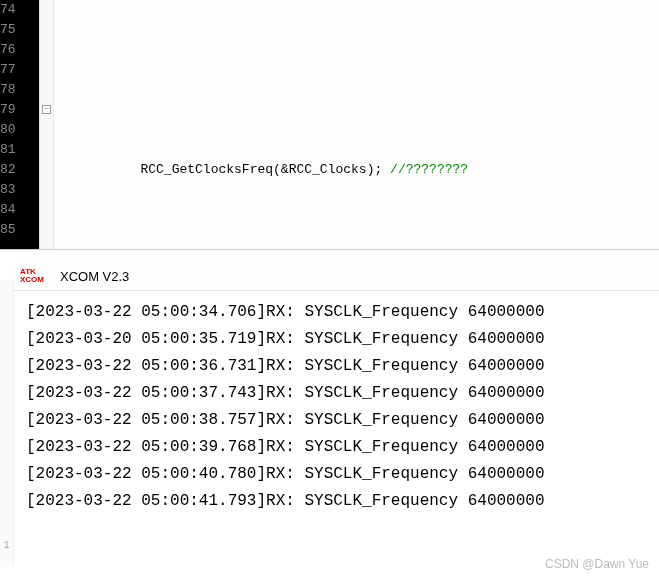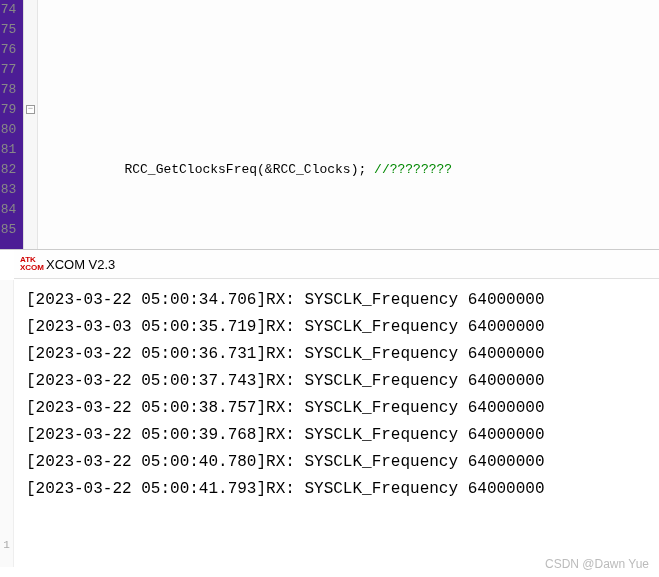--- a/index.html
+++ b/index.html
@@ -13,25 +13,25 @@
       position: relative;
     }
     .editor-pane {
       display: flex;
       border-bottom: 1px solid #ccc;
       height: 250px;
       overflow: hidden;
       background: #fdfdfd;
     }
     .gutter {
-      width: 24px;
-      background: #4c1d95;
+      width: 40px;
+      background: #000000;
       border-right: 1px solid #ddd;
       color: #888;
-      text-align: center;
+      text-align: left;
       padding-right: 6px;
       font-size: 13px;
       line-height: 20px;
     }
     .fold-gutter {
       width: 14px;
       background: #f7f7f7;
       border-right: 1px solid #e5e5e5;
       line-height: 20px;
       text-align: center;
@@ -61,21 +61,22 @@
     .cmt { color: #008800; }
     .op { color: #000; }
     .term-titlebar {
       display: flex;
       align-items: center;
       padding: 6px 10px;
       background: #fefefe;
       border-bottom: 1px solid #e0e0e0;
       font-family: "Segoe UI", "Arial", sans-serif;
       font-size: 13px;
-      gap: 6px;
+      gap: 20px;
+      margin-top: 12px;
     }
     .term-icon {
       width: 16px;
       height: 16px;
       display: inline-flex;
       align-items: center;
       justify-content: center;
       font-size: 8px;
       font-weight: bold;
       color: #d00000;
@@ -167,21 +168,21 @@
   <div>1</div>
 </div>
 
 <div class="term-wrap">
   <div class="term-titlebar">
     <span class="term-icon">ATK XCOM</span>
     <span>XCOM V2.3</span>
   </div>
   <div class="term-output">
     <div class="term-line">[2023-03-22 05:00:34.706]RX: SYSCLK_Frequency 64000000</div>
-    <div class="term-line">[2023-03-03 05:00:35.719]RX: SYSCLK_Frequency 64000000</div>
+    <div class="term-line">[2023-03-20 05:00:35.719]RX: SYSCLK_Frequency 64000000</div>
     <div class="term-line">[2023-03-22 05:00:36.731]RX: SYSCLK_Frequency 64000000</div>
     <div class="term-line">[2023-03-22 05:00:37.743]RX: SYSCLK_Frequency 64000000</div>
     <div class="term-line">[2023-03-22 05:00:38.757]RX: SYSCLK_Frequency 64000000</div>
     <div class="term-line">[2023-03-22 05:00:39.768]RX: SYSCLK_Frequency 64000000</div>
     <div class="term-line">[2023-03-22 05:00:40.780]RX: SYSCLK_Frequency 64000000</div>
     <div class="term-line">[2023-03-22 05:00:41.793]RX: SYSCLK_Frequency 64000000</div>
   </div>
 </div>
 
 <div class="watermark">CSDN @Dawn Yue</div>

